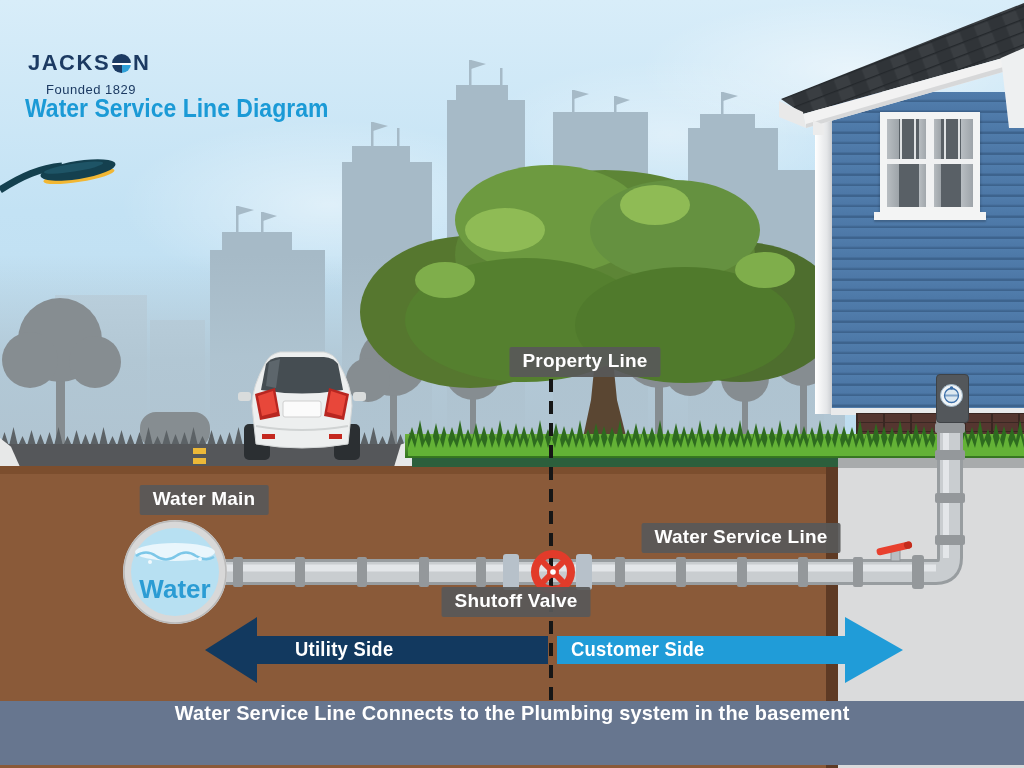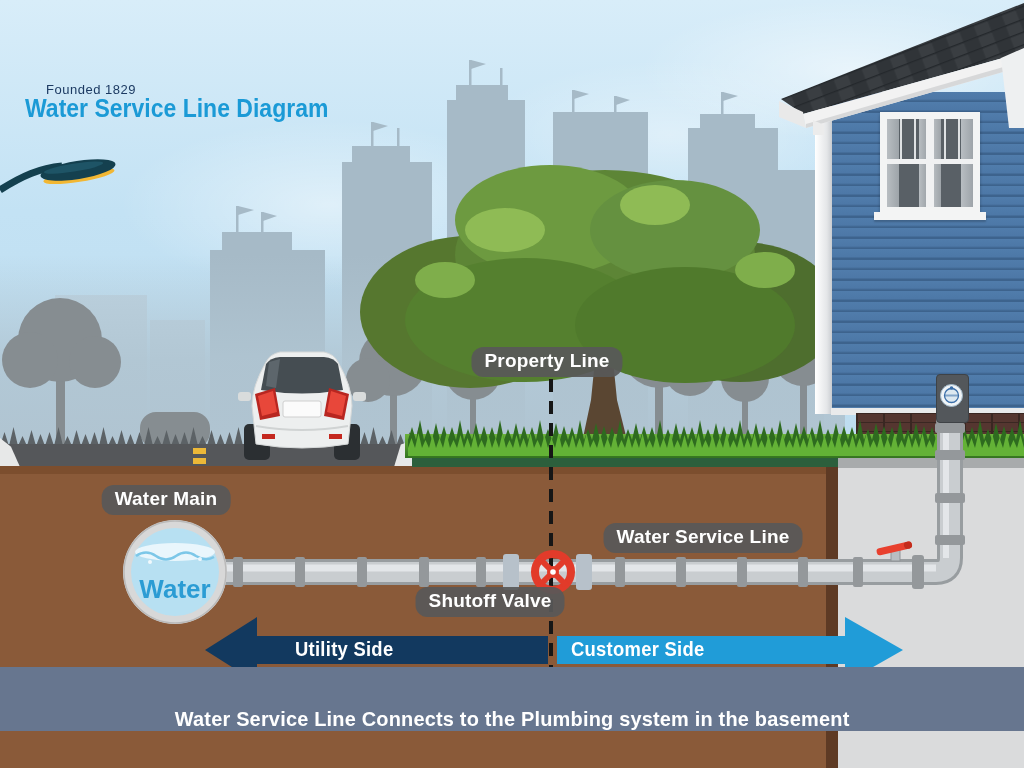--- a/index.html
+++ b/index.html
@@ -37,27 +37,27 @@
 
   
   #meter-box{left:936px;top:374px;width:31px;height:47px;background:#53575b;border:1px solid #3e4246;border-radius:4px;}
 
   
   #property-dash{left:549px;top:379px;width:4px;height:328px;
     background:repeating-linear-gradient(180deg,#161616 0 13px,rgba(0,0,0,0) 13px 22px);}
 
   
   .tag{transform:translateX(-50%);background:rgba(88,88,88,.93);color:#fff;font-weight:bold;font-size:19px;
-    padding:3px 13px 5px;border-radius:12px;white-space:nowrap;letter-spacing:.2px;}
+    padding:3px 13px 5px;border-radius:2px;white-space:nowrap;letter-spacing:.2px;margin-left:38px;}
 
   
   .arrow-text{position:absolute;color:#fff;font-weight:bold;font-size:20px;letter-spacing:.3px;white-space:nowrap;transform:scaleX(.92);transform-origin:left center;}
 
   
-  #footer-bar{left:0;top:667px;width:1024px;height:64px;background:#67768f;display:flex;align-items:flex-end;justify-content:center;}
+  #footer-bar{left:0;top:701px;width:1024px;height:64px;background:#67768f;display:flex;align-items:flex-start;justify-content:center;}
   #footer-caption{color:#fff;font-weight:bold;font-size:21px;letter-spacing:.2px;transform:scaleX(.95);white-space:nowrap;}
 
   
   #logo-row{left:28px;top:50px;display:flex;align-items:center;gap:1px;color:#1c3a62;font-weight:bold;font-size:22px;letter-spacing:1.5px;}
   #logo-mark{width:19px;height:19px;border-radius:50%;margin:0 1px;
     background:linear-gradient(180deg,rgba(255,255,255,0) 0 9px,#fff 9px 11px,rgba(255,255,255,0) 11px),
       conic-gradient(#1c3a62 0 90deg,#2fa0d8 90deg 180deg,#1c3a62 180deg 360deg);}
   #founded{left:91px;top:74px;transform:translateX(-50%);color:#1c3a62;font-size:13px;letter-spacing:.5px;margin-top:8px;}
   #page-title{left:25px;top:94px;color:#1b9ad6;font-weight:bold;font-size:25px;transform:scaleX(.92);transform-origin:left center;white-space:nowrap;}
 </style>
@@ -328,35 +328,40 @@
       <line x1="-13" y1="-13" x2="13" y2="13"></line>
         <line x1="13" y1="-13" x2="-13" y2="13"></line>
     </g>
     <circle r="6" fill="#e23b2a"></circle>
     <circle r="2.8" fill="#ffffff"></circle>
   </svg>
 
   <div class="abs tag" style="left:547px;top:347px;">Property Line</div>
   <div class="abs tag" style="left:703px;top:523px;">Water Service Line</div>
   <div class="abs tag" style="left:166px;top:485px;">Water Main</div>
-  <div class="abs tag" style="left:490px;top:587px;">Shutoff Valve</div>
+  <div class="abs tag" style="left:478px;top:587px;">Shutoff Valve</div>
 
   <div class="abs" style="left:205px;top:617px;width:343px;height:66px;">
     <svg width="343" height="66" viewBox="0 0 343 66">
       <polygon points="0,33 52,0 52,19 343,19 343,47 52,47 52,66" fill="#12395f"></polygon>
     </svg>
     <span class="arrow-text" style="left:90px;top:21px;">Utility Side</span>
   </div>
   <div class="abs" style="left:557px;top:617px;width:346px;height:66px;">
     <svg width="346" height="66" viewBox="0 0 346 66">
       <polygon points="0,19 288,19 288,0 346,33 288,66 288,47 0,47" fill="#209cd8"></polygon>
     </svg>
     <span class="arrow-text" style="left:14px;top:21px;">Customer Side</span>
   </div>
 
   <div class="abs" id="footer-bar">
     <span id="footer-caption">Water Service Line Connects to the Plumbing system in the basement</span>
   </div>
 
+  <div class="abs" id="logo-row">
+    <span>JACKS</span>
+    <span id="logo-mark"></span>
+    <span>N</span>
+  </div>
   <div class="abs" id="founded">Founded 1829</div>
   <div class="abs" id="page-title">Water Service Line Diagram</div>
 
 </div>
 
 </body></html>

